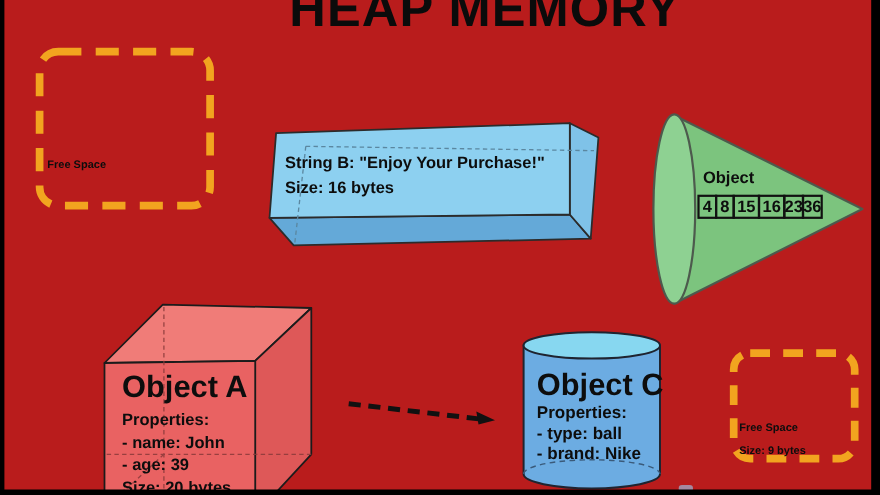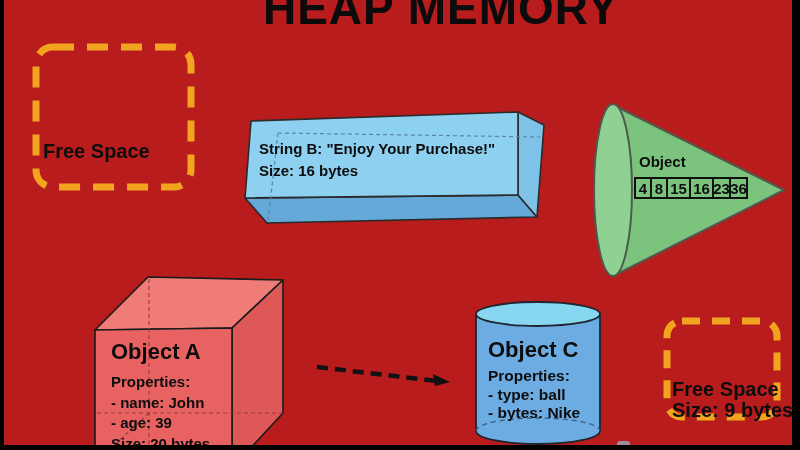--- a/index.html
+++ b/index.html
@@ -9,23 +9,23 @@
     font-family:"Liberation Sans",sans-serif;
     color:#0d0d0d;
   }
   .stage svg{position:absolute;left:0;top:0;z-index:1;}
   .txt{position:absolute;z-index:2;font-weight:bold;white-space:nowrap;}
   .page-title{
     position:absolute;z-index:2;left:85px;width:712px;top:-16px;
     font-size:46px;line-height:48px;font-weight:bold;letter-spacing:1px;
     text-align:center;color:#0b0b0b;white-space:nowrap;
   }
-  .fs-label{font-size:20px;line-height:22px;}
+  .fs-label{font-size:10px;line-height:22px;}
   .stringb{font-size:15px;line-height:22px;left:259px;top:138px;}
-  .obj-title{font-size:22px;line-height:24px;}
+  .obj-title{font-size:28px;line-height:24px;}
   .obj-lines{font-size:15px;}
   .obj-a{left:111px;top:340px;}
   .obj-a .obj-lines{line-height:20.5px;margin-top:8px;}
   .obj-c{left:488px;top:338px;}
   .obj-c .obj-lines{font-size:15.5px;line-height:18.6px;margin-top:5px;}
   .array-label{font-size:15px;left:639px;top:153px;}
   .array-row{
     position:absolute;z-index:2;left:634px;top:177px;display:flex;
   }
   .array-cell{
@@ -125,21 +125,21 @@
       <div>- age: 39</div>
       <div>Size: 20 bytes</div>
     </div>
   </div>
 
   <div class="txt obj-c">
     <div class="obj-title">Object C</div>
     <div class="obj-lines">
       <div>Properties:</div>
       <div>- type: ball</div>
-      <div>- bytes: Nike</div>
+      <div>- brand: Nike</div>
     </div>
   </div>
 
   <div class="txt fs-label" style="left:672px;top:379px;line-height:21px;">
     <div>Free Space</div>
     <div>Size: 9 bytes</div>
   </div>
 
   <div class="cursor-artifact"></div>
 

